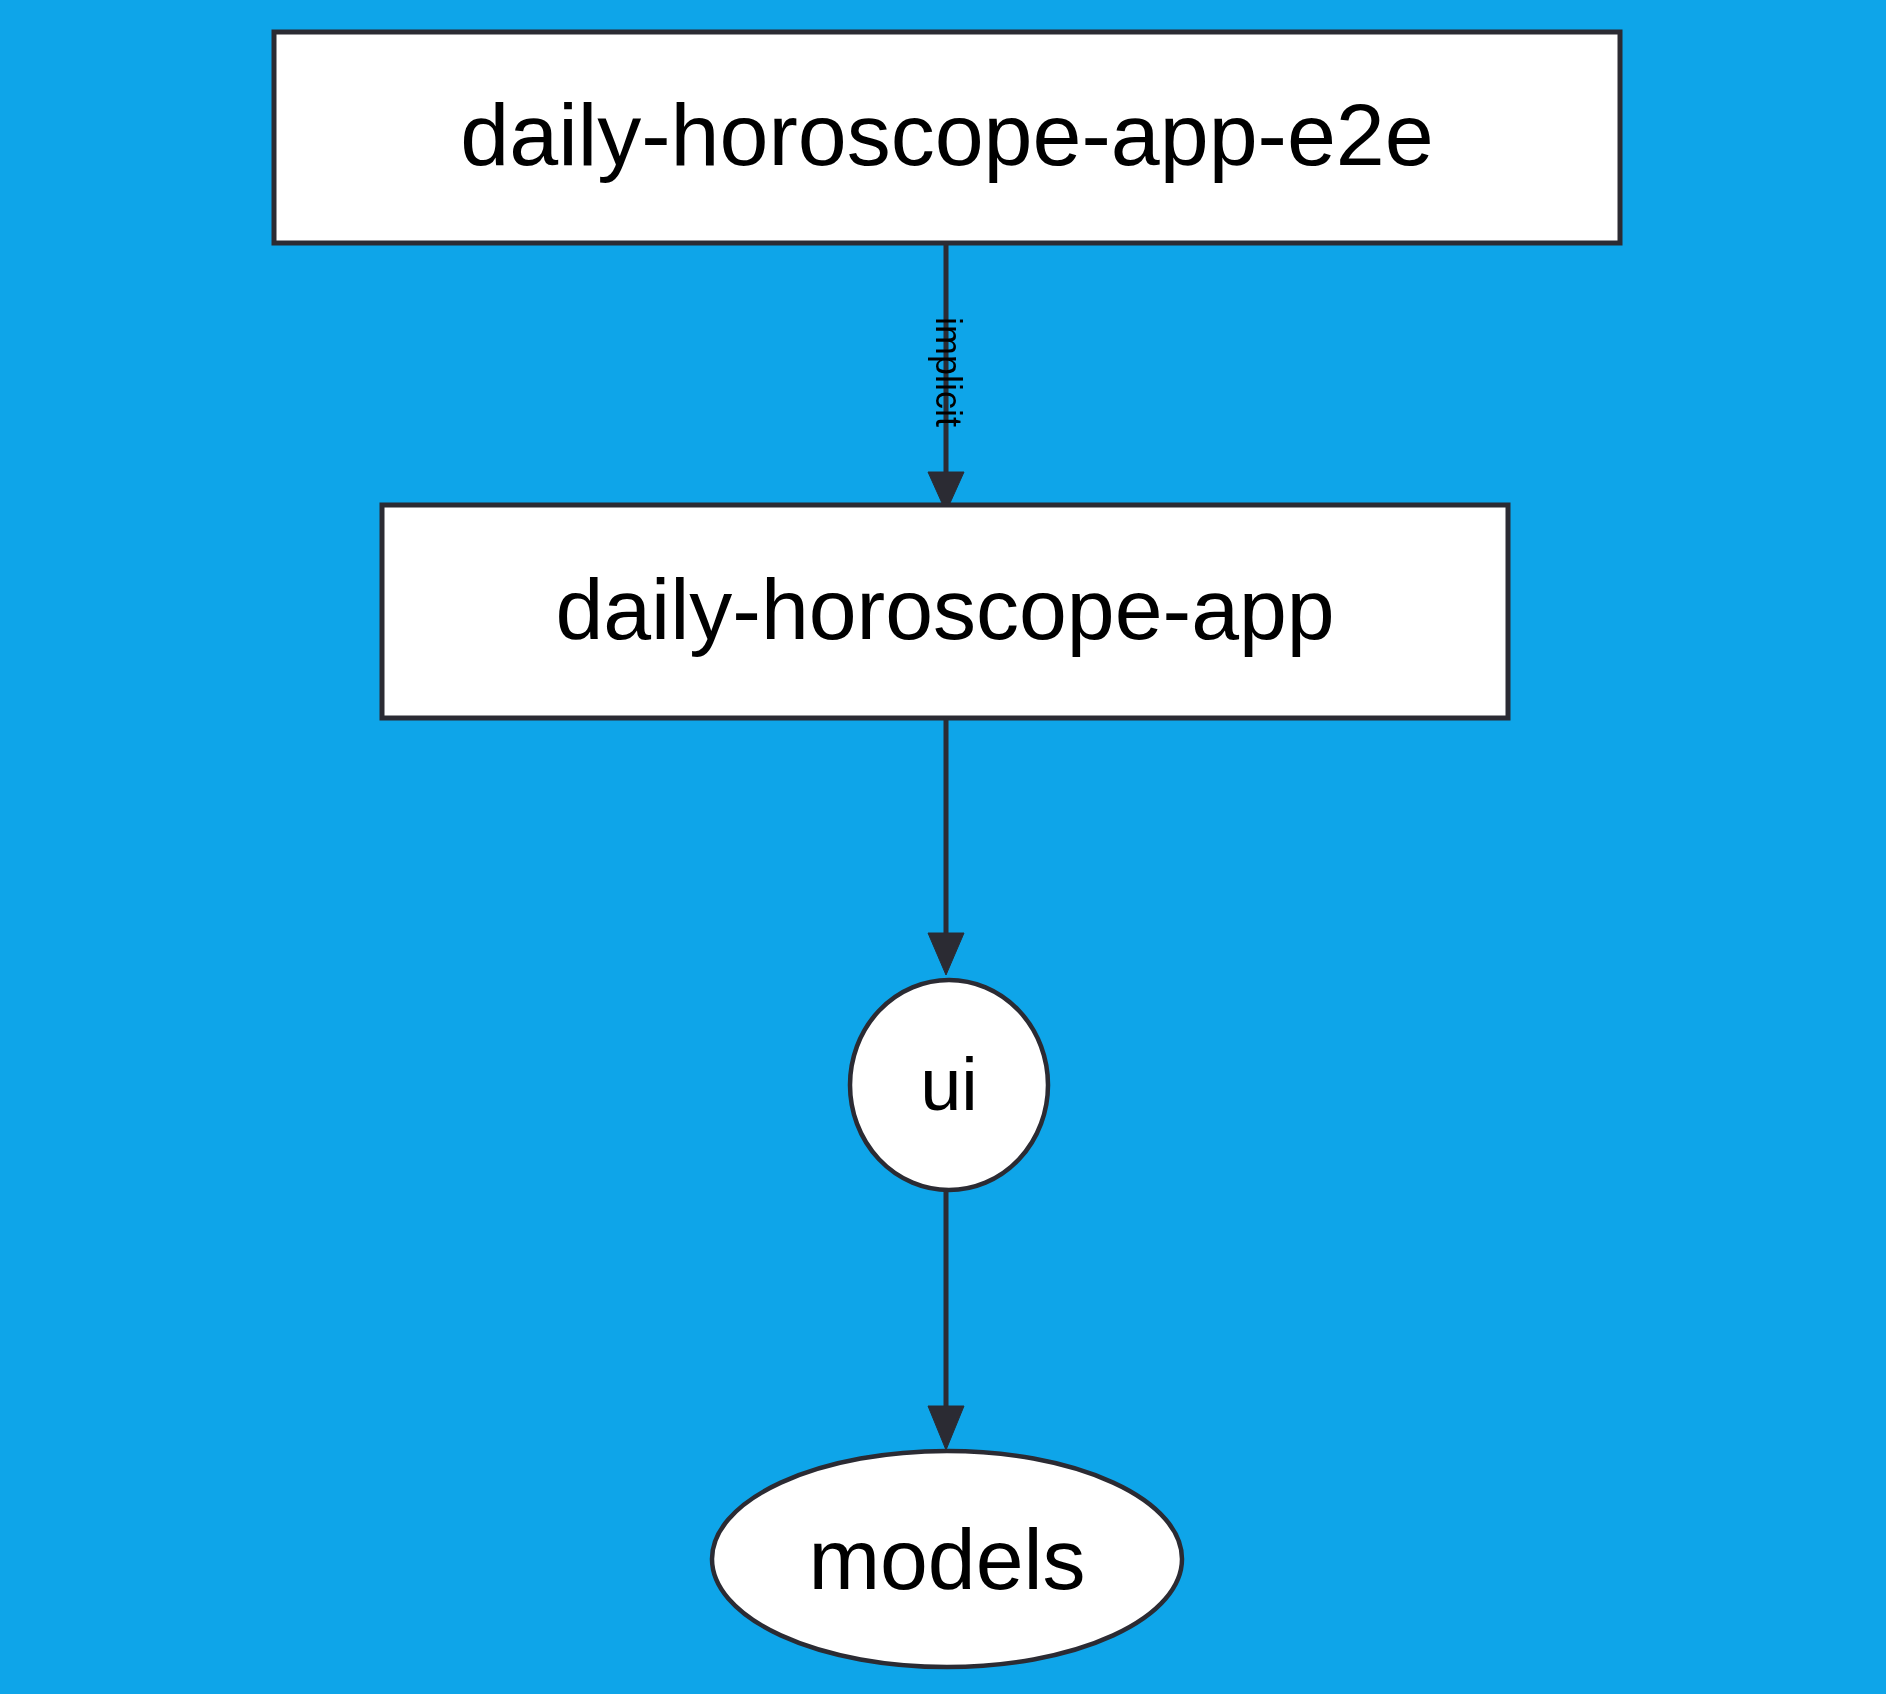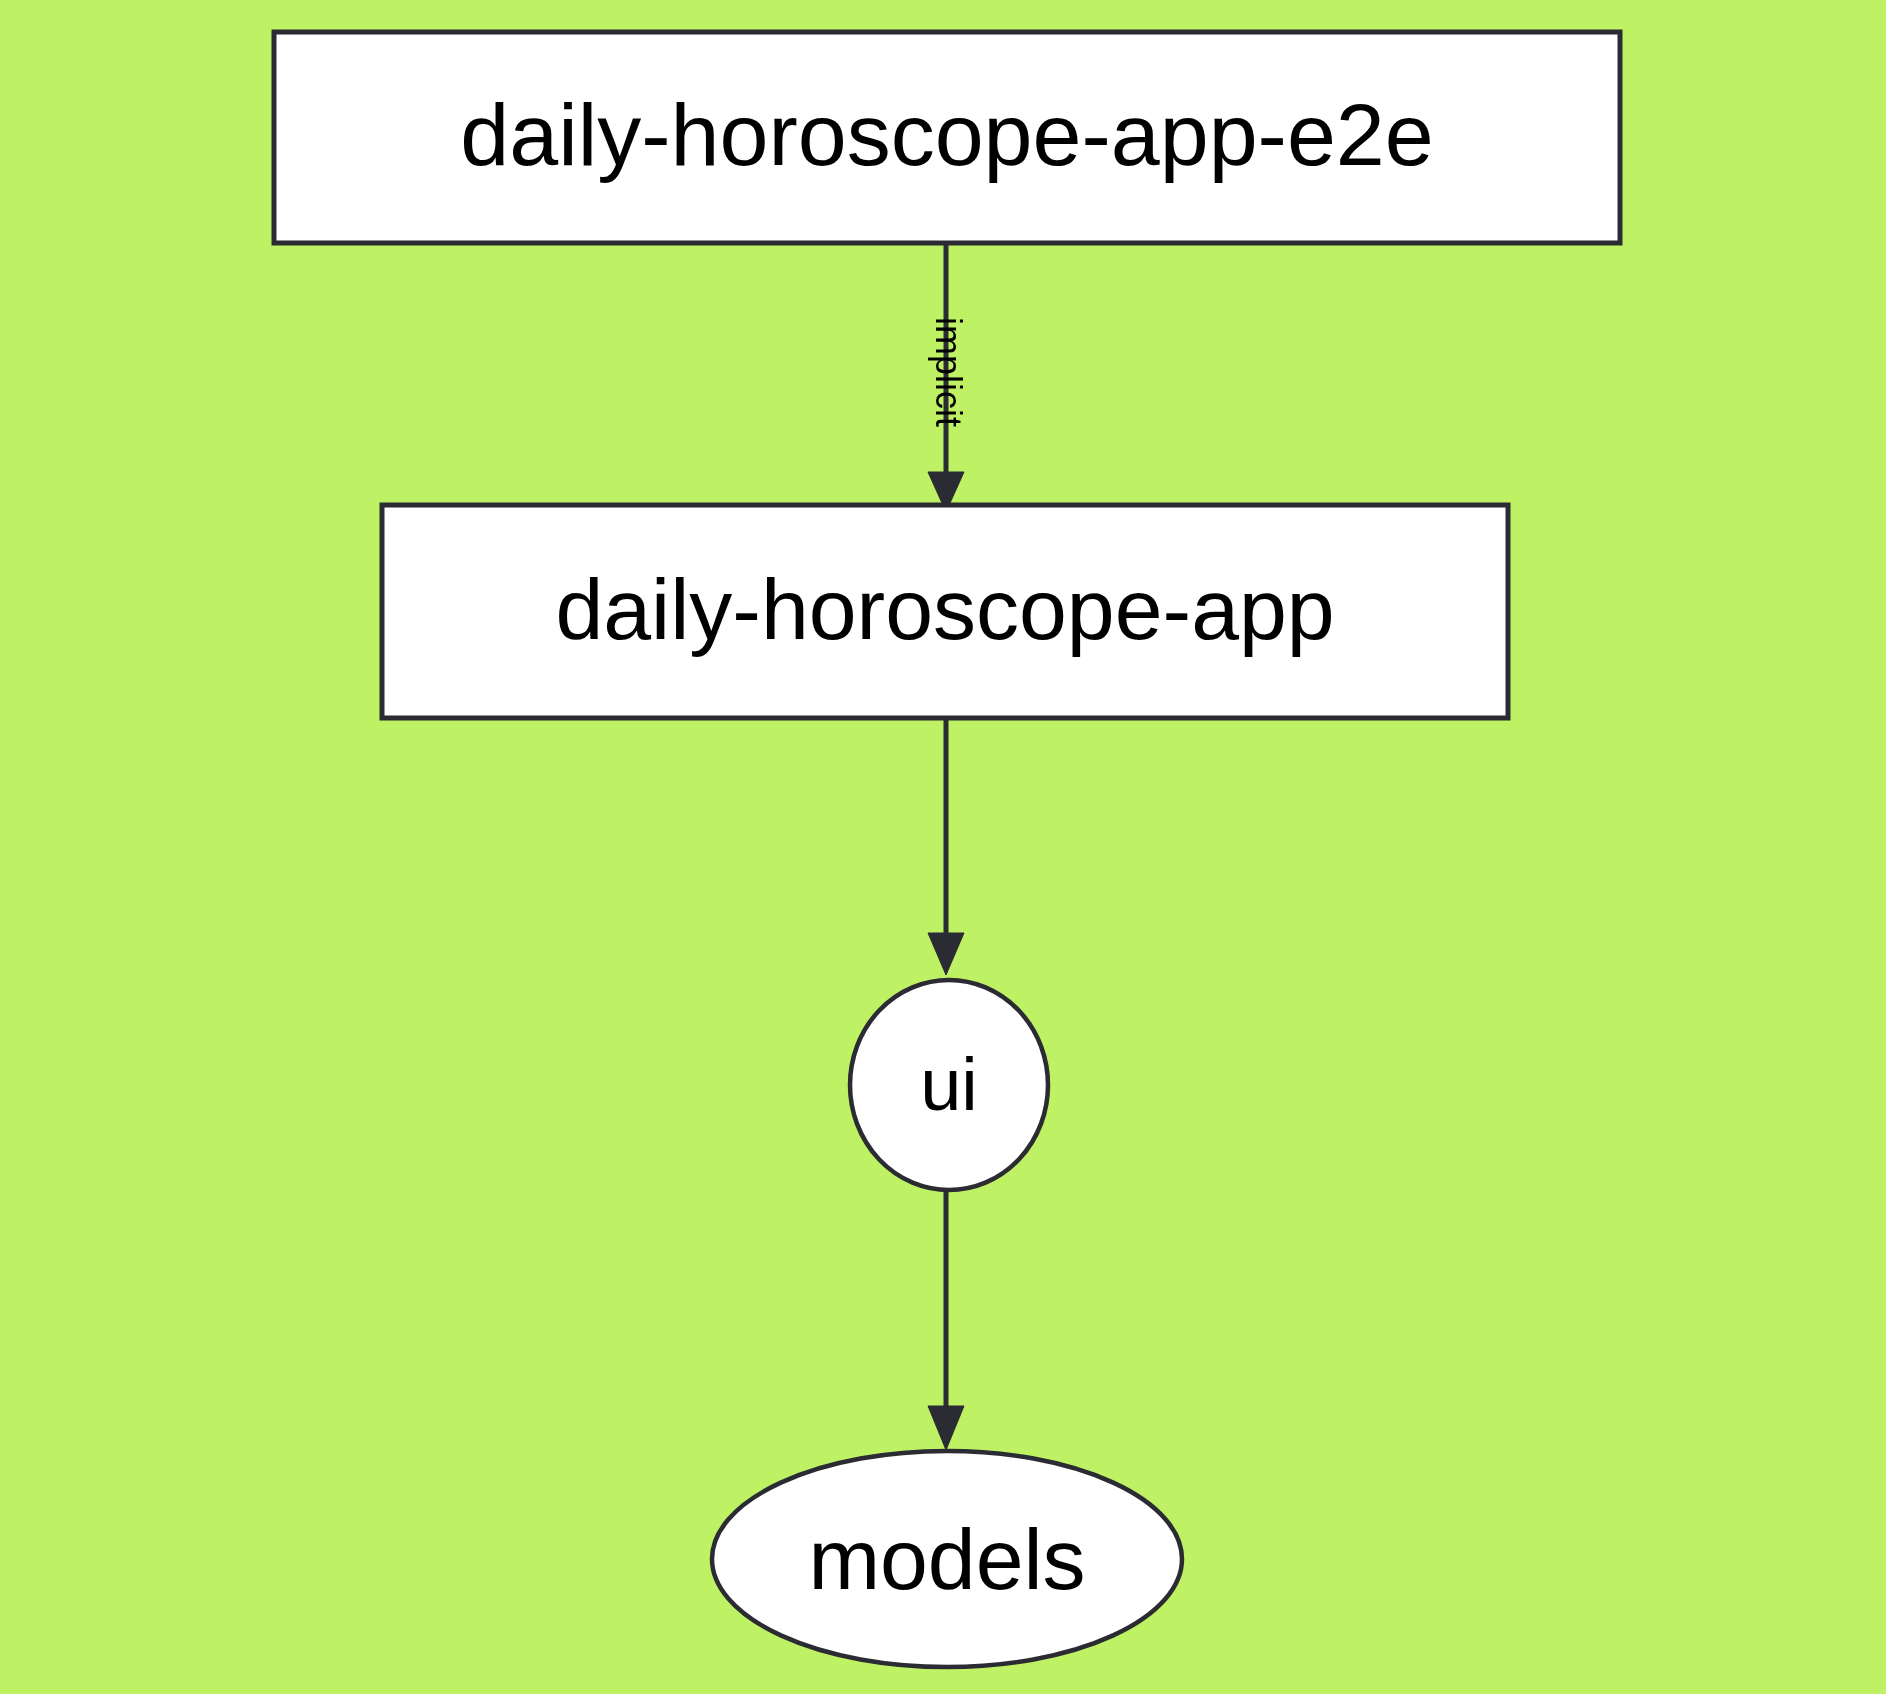--- a/index.html
+++ b/index.html
@@ -9,21 +9,21 @@
     background: #ffffff;
   }
   body {
     font-family: "Liberation Sans", sans-serif;
     -webkit-font-smoothing: antialiased;
   }
   #canvas {
     position: relative;
     width: 1886px;
     height: 1694px;
-    background: #bef264;
+    background: #0ea5e9;
     overflow: hidden;
   }
   #graph-svg {
     position: absolute;
     top: 0;
     left: 0;
     width: 1886px;
     height: 1694px;
     display: block;
   }

